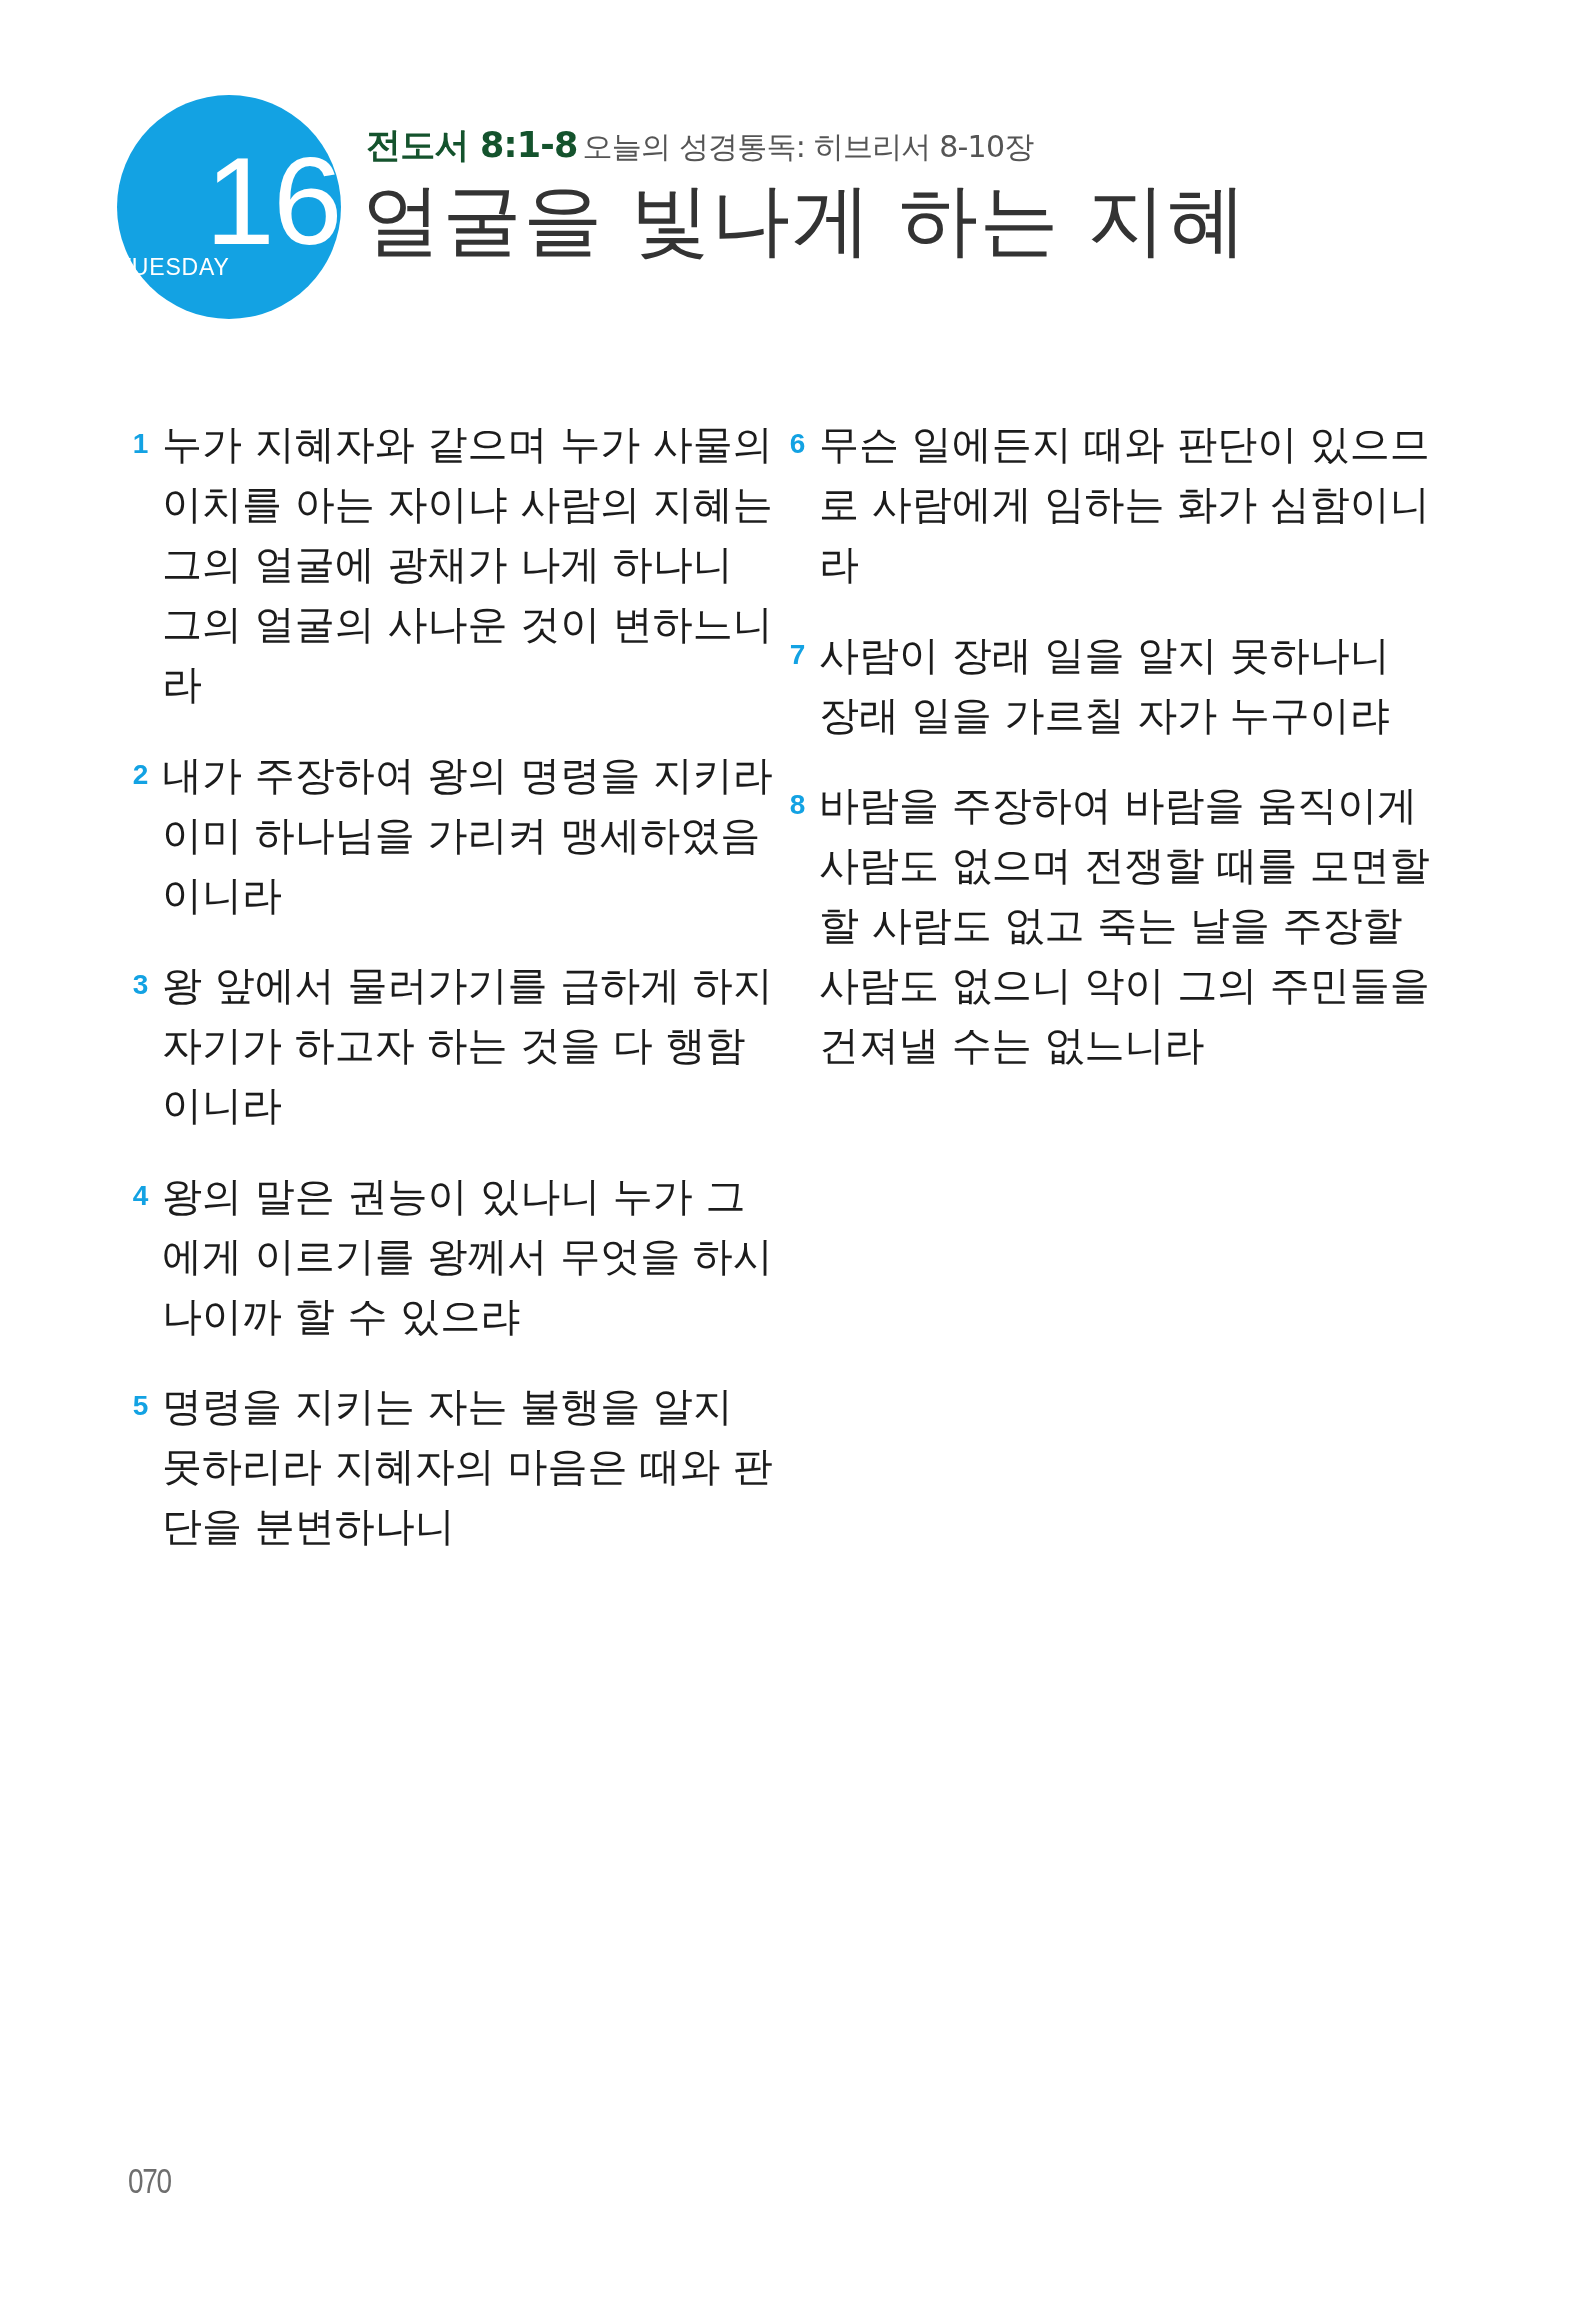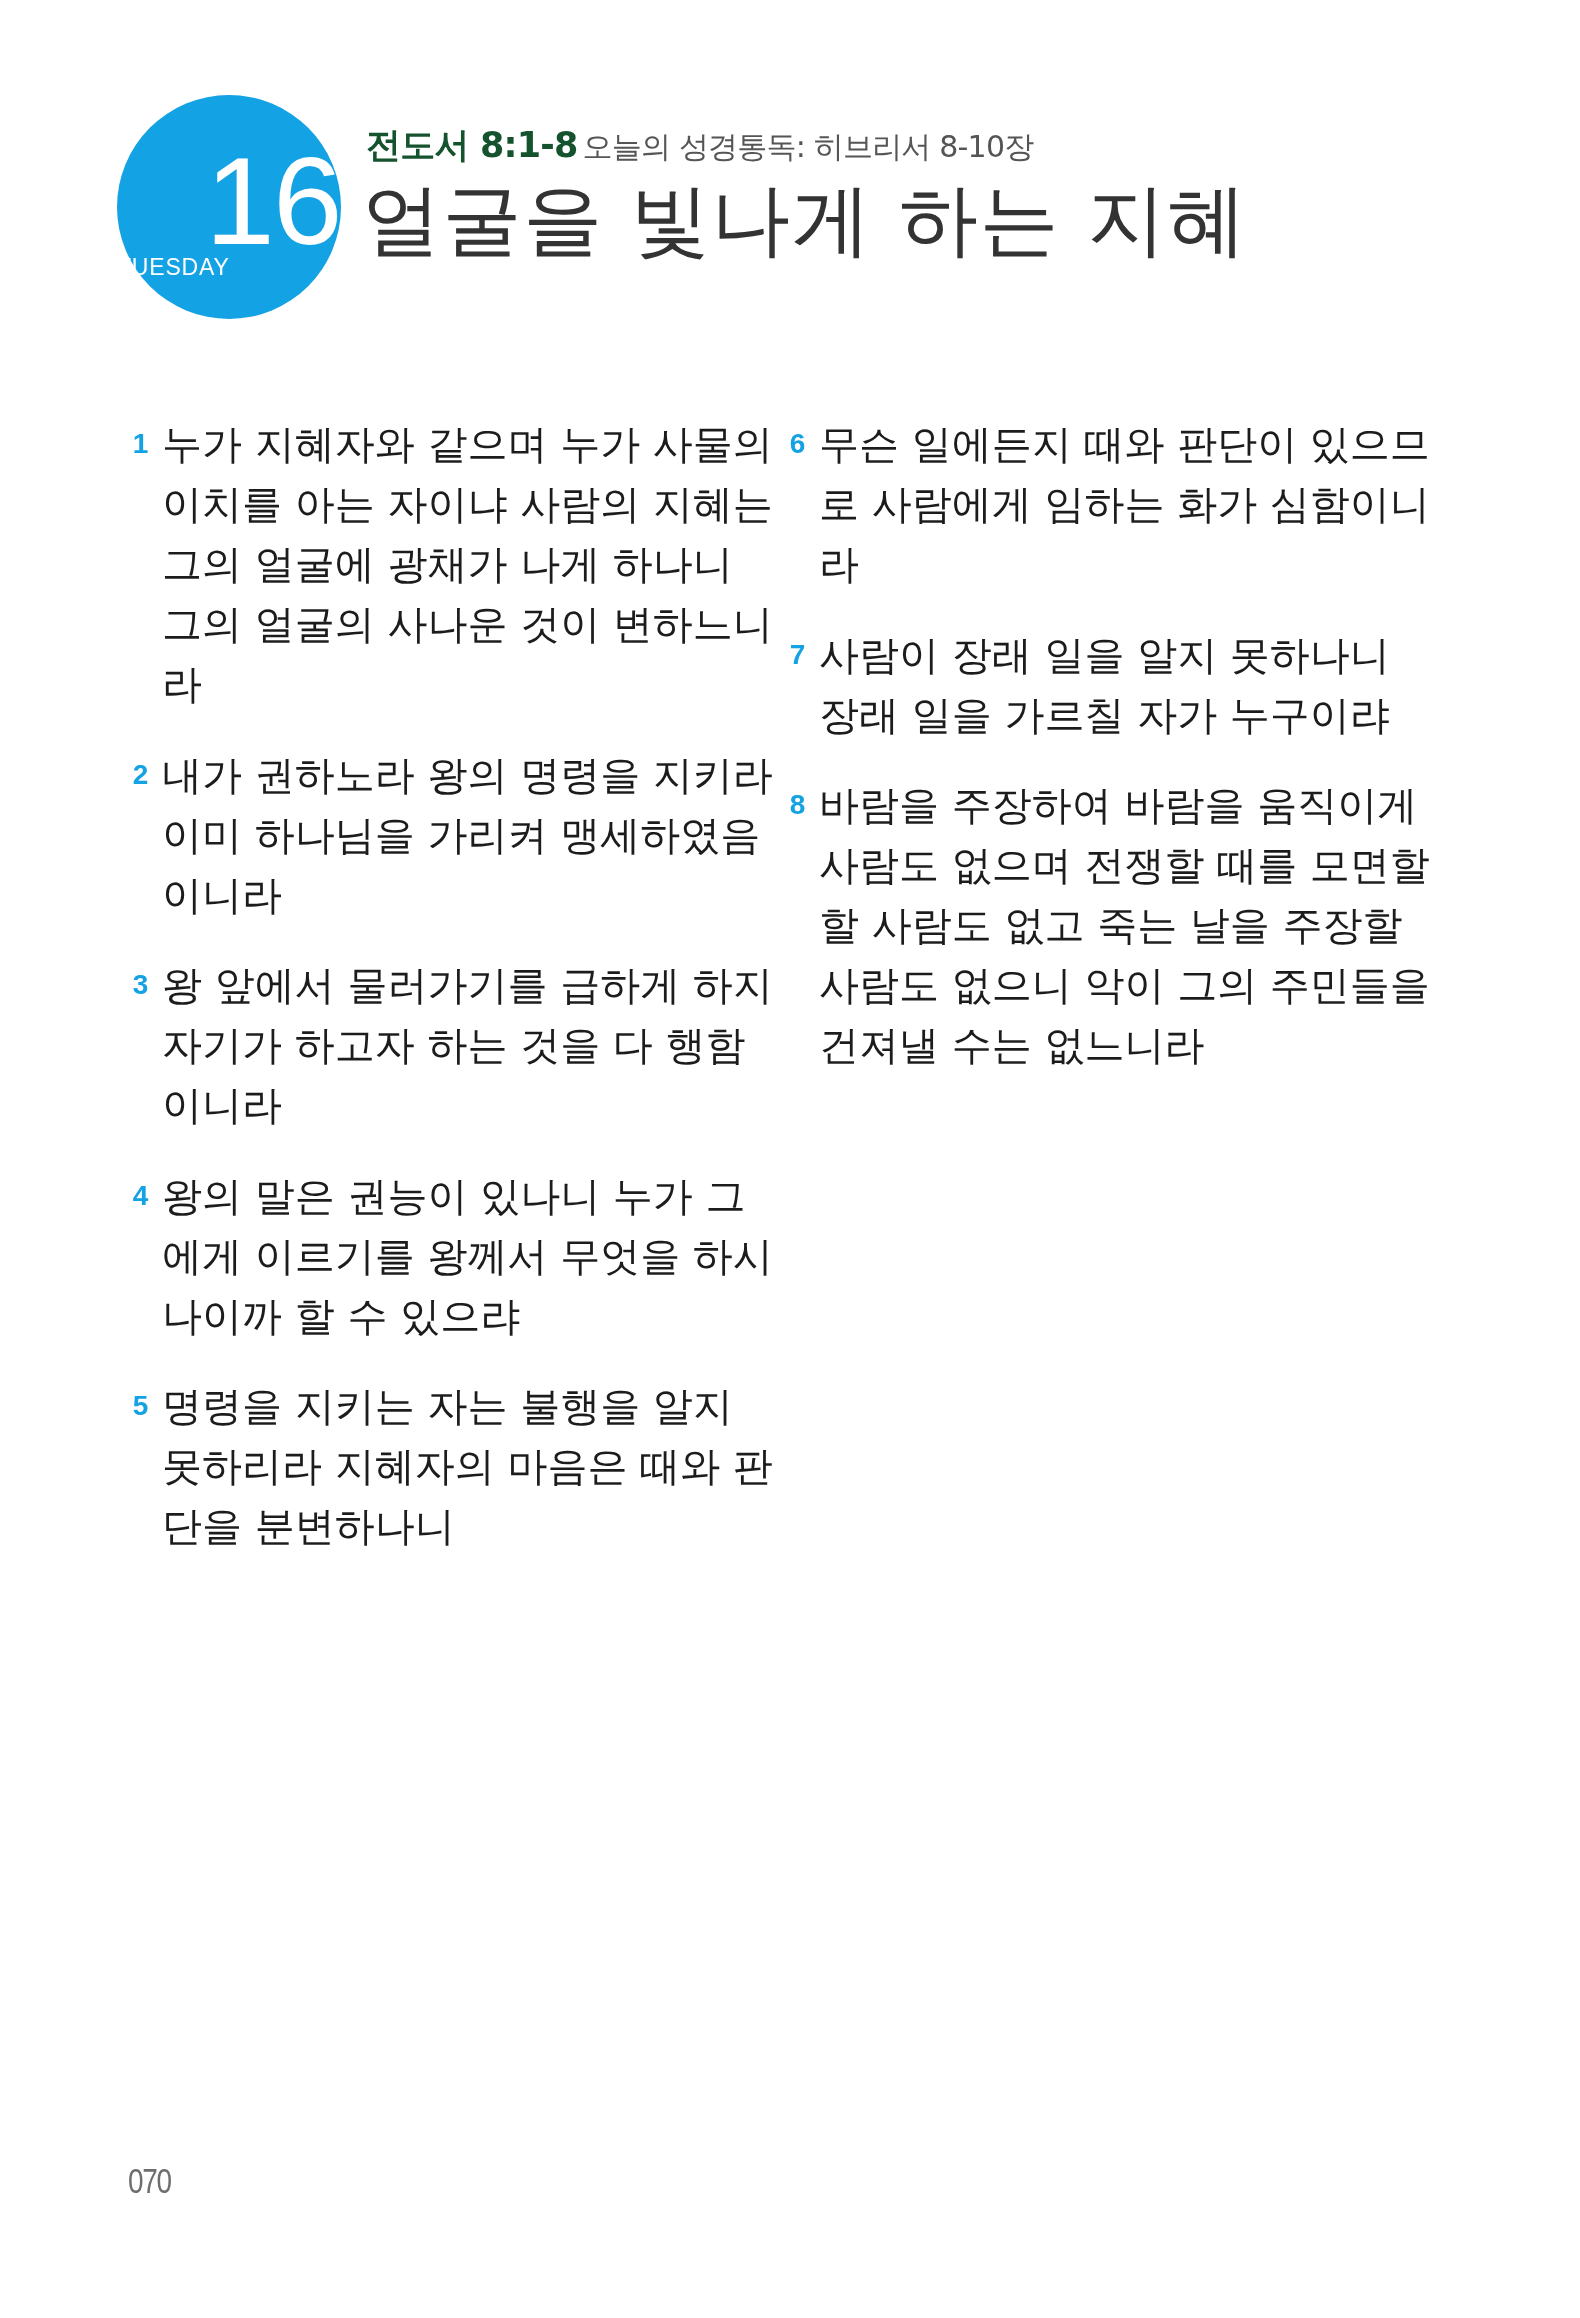--- a/index.html
+++ b/index.html
@@ -148,21 +148,21 @@
     <div class="verse">
       <span class="verse-num">1</span>
       <span class="verse-line">누가 지혜자와 같으며 누가 사물의</span>
       <span class="verse-line">이치를 아는 자이냐 사람의 지혜는</span>
       <span class="verse-line">그의 얼굴에 광채가 나게 하나니</span>
       <span class="verse-line">그의 얼굴의 사나운 것이 변하느니</span>
       <span class="verse-line">라</span>
     </div>
     <div class="verse">
       <span class="verse-num">2</span>
-      <span class="verse-line">내가 권하노라 왕의 명령을 지키라</span>
+      <span class="verse-line">내가 주장하여 왕의 명령을 지키라</span>
       <span class="verse-line">이미 하나님을 가리켜 맹세하였음</span>
       <span class="verse-line">이니라</span>
     </div>
     <div class="verse">
       <span class="verse-num">3</span>
       <span class="verse-line">왕 앞에서 물러가기를 급하게 하지</span>
       <span class="verse-line">자기가 하고자 하는 것을 다 행함</span>
       <span class="verse-line">이니라</span>
     </div>
     <div class="verse">

